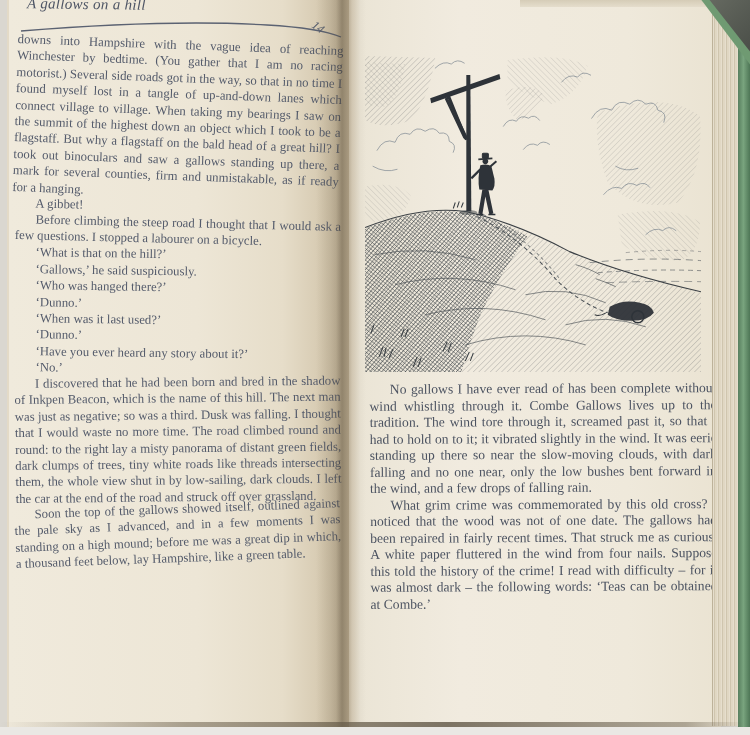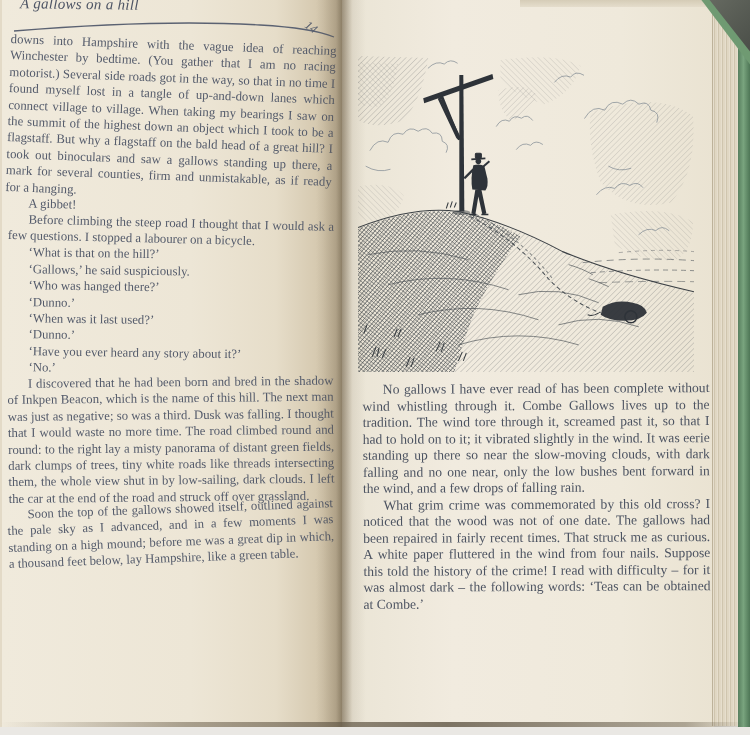--- a/index.html
+++ b/index.html
@@ -20,21 +20,21 @@
   .cover-strip{position:absolute;left:738px;top:0;width:12px;height:735px;z-index:5;
     background:linear-gradient(90deg,#587f5f,#79a47e 45%,#4e7656);}
   .top-edge-band{position:absolute;left:520px;top:0;width:200px;height:7px;z-index:3;
     background:linear-gradient(180deg,#cfc5ae,#e2dac8);opacity:.8;}
   .bottom-shadow{position:absolute;left:0;bottom:8px;width:745px;height:5px;z-index:6;
     background:linear-gradient(90deg,rgba(120,108,88,0) 0%,rgba(112,100,80,.55) 25%,
                rgba(95,85,68,.8) 60%,rgba(110,100,82,.5) 92%,rgba(110,100,82,0) 100%);}
   .table-strip{position:absolute;left:0;bottom:0;width:750px;height:8px;z-index:6;background:#eae8e4;}
 
   
-  .page{position:absolute;top:0;height:727px;overflow:hidden;z-index:2;}
+  .page{position:absolute;top:0;height:727px;overflow:hidden;z-index:2;margin-left:7px;}
   .page-left{left:0;width:342px;
     background:linear-gradient(90deg,#f0eadc 0%,#ede6d6 55%,#e6ddc9 80%,#d3c6ac 94%,#bdae92 100%);
     border-left:2px solid #e3dac7;}
   .page-right{left:342px;width:372px;
     background:linear-gradient(90deg,#d9cdb6 0%,#ebe5d6 3%,#f1ebdf 30%,#efe9db 75%,#eae3d2 100%);}
   .gutter{position:absolute;left:316px;top:0;width:50px;height:727px;z-index:3;pointer-events:none;
     background:linear-gradient(90deg,rgba(96,82,60,0) 0%,rgba(96,82,60,.22) 40%,
                rgba(58,46,28,.38) 52%,rgba(96,82,60,.10) 72%,rgba(96,82,60,0) 100%);}
 
   

